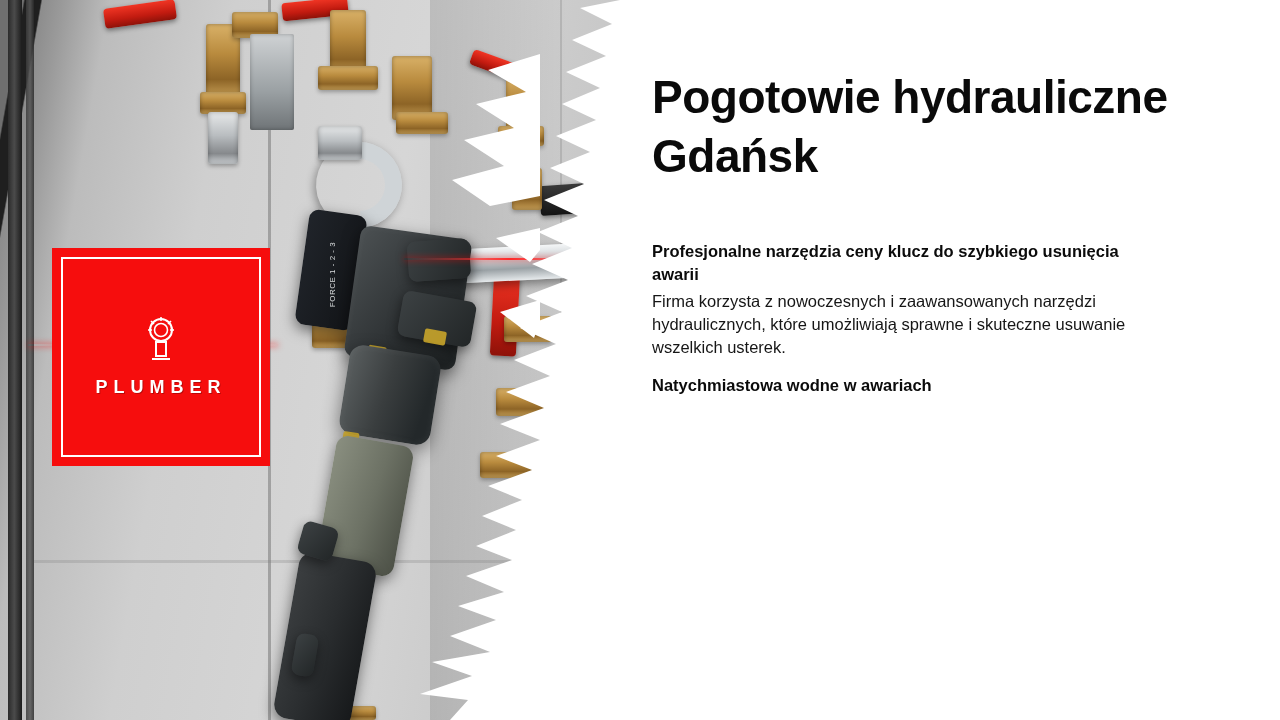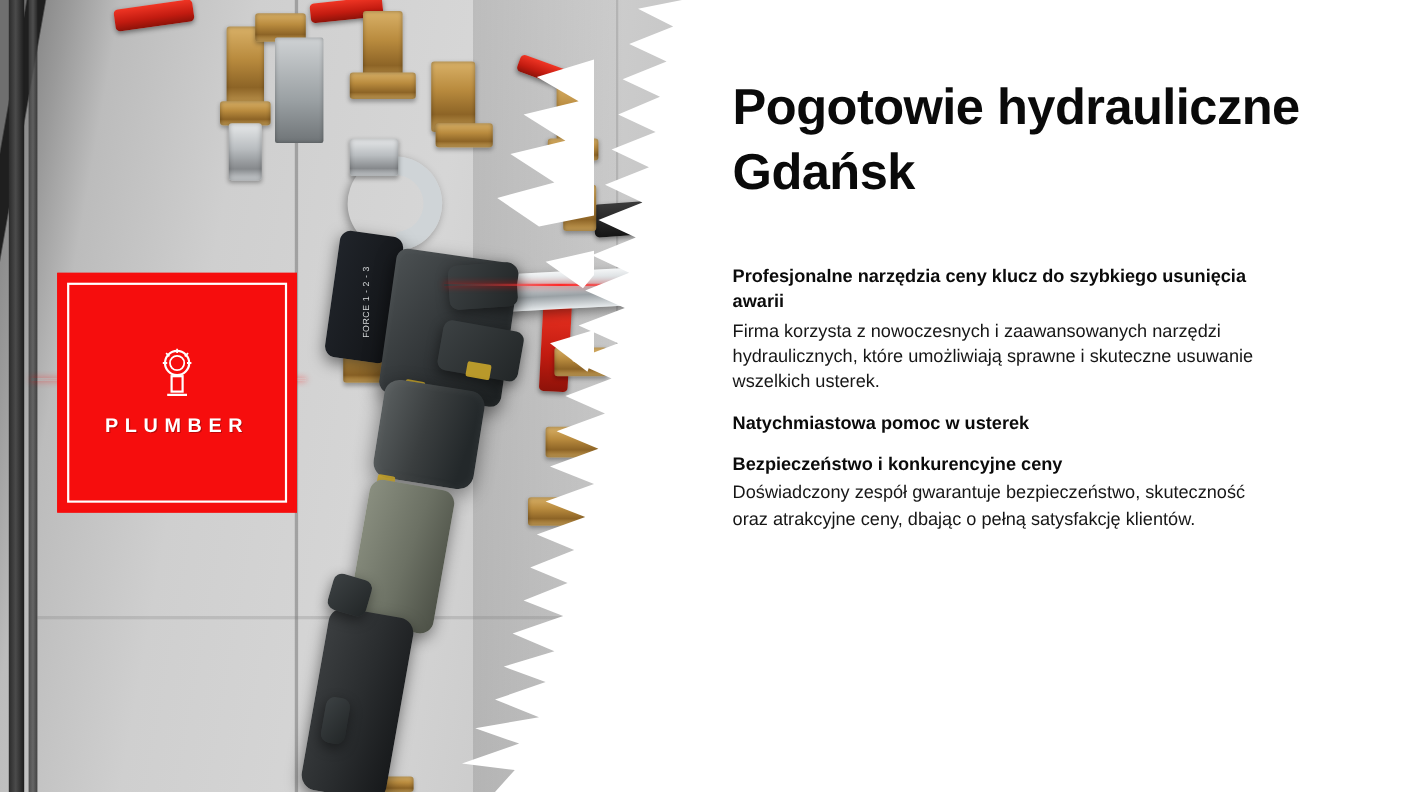--- a/index.html
+++ b/index.html
@@ -196,21 +196,21 @@
     font-size: 18px;
     line-height: 1.35;
     text-align:center;
     text-shadow: 1px 1px 0 rgba(0,0,0,.25);
   }
   .logo-line2 { font-size: 24px; }
 
   
   .content {
     position:absolute;
-    left: 666px; top: 0;
+    left: 652px; top: 0;
     width: 520px; height: 720px;
   }
   h1.title {
     margin: 0;
     position:absolute; top: 68px; left: 0;
     width: 520px;
     font-size: 46px;
     line-height: 1.28;
     font-weight: 700;
     letter-spacing: -0.5px;
@@ -345,24 +345,20 @@
     <h1 class="title">Pogotowie hydrauliczne Gdańsk</h1>
 
     <div class="blocks">
 
       <div class="blk">
         <h3>Profesjonalne narzędzia ceny klucz do szybkiego usunięcia awarii</h3>
         <p>Firma korzysta z nowoczesnych i zaawansowanych narzędzi hydraulicznych, które umożliwiają sprawne i skuteczne usuwanie wszelkich usterek.</p>
       </div>
 
       <div class="blk">
-        <h3>Natychmiastowa pomoc w usterek</h3>
+        <h3>Natychmiastowa wodne w awariach</h3>
       </div>
 
-      <div class="blk">
-        <h3>Bezpieczeństwo i konkurencyjne ceny</h3>
-        <p>Doświadczony zespół gwarantuje bezpieczeństwo, skuteczność oraz atrakcyjne ceny, dbając o pełną satysfakcję klientów.</p>
-      </div>
 
     </div>
   </div>
 
 </div>
 
 </body></html>

